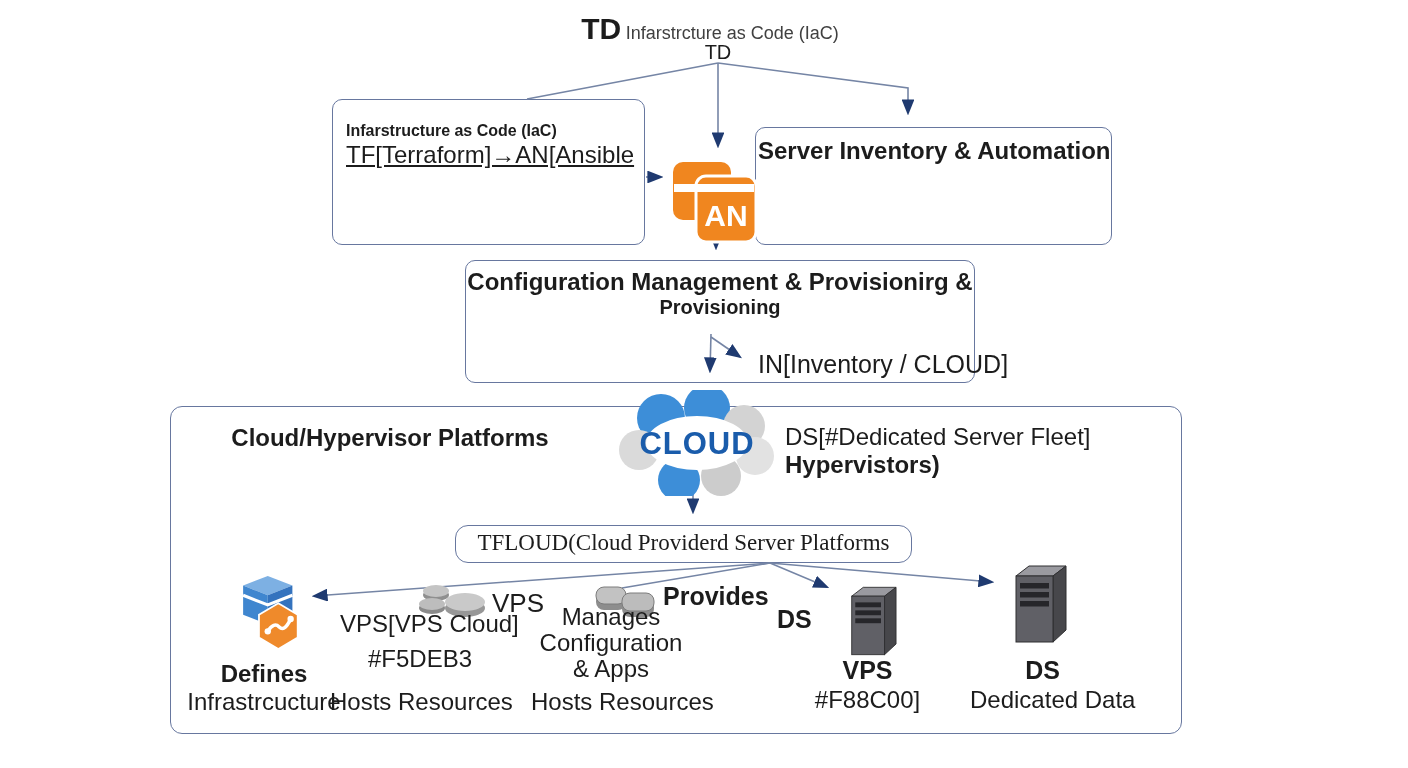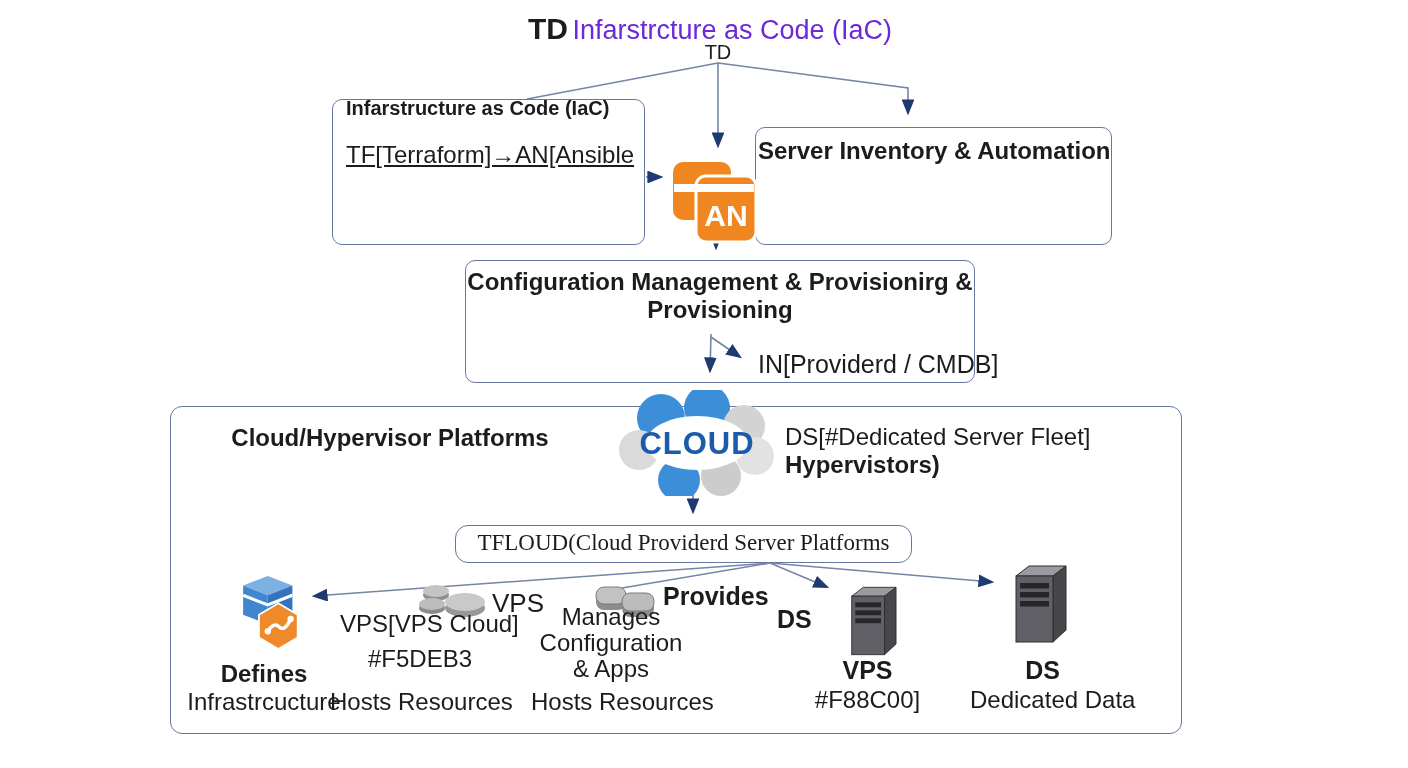--- a/index.html
+++ b/index.html
@@ -105,32 +105,32 @@
     <polygon points="8,16 21,6 58,6 45,16" fill="#9a9aa0" stroke="#2e2e30" stroke-width="1"></polygon>
     <polygon points="45,16 58,6 58,70 45,82" fill="#47474b" stroke="#2e2e30" stroke-width="1"></polygon>
     <rect x="8" y="16" width="37" height="66" fill="#606066" stroke="#2e2e30" stroke-width="1"></rect>
     <rect x="12" y="23" width="29" height="5.5" fill="#26262a"></rect>
     <rect x="12" y="32" width="29" height="5.5" fill="#26262a"></rect>
     <rect x="12" y="41" width="29" height="5.5" fill="#26262a"></rect>
   </svg>
 
   <div class="txt" style="left:0;top:12px;width:1420px;text-align:center;">
     <span class="b" style="font-size:30px;">TD</span>
-    <span style="font-size:27px;color:#6d28d9;">Infarstrcture as Code (IaC)</span>
+    <span style="font-size:18px;color:#404040;">Infarstrcture as Code (IaC)</span>
   </div>
   <div class="txt ctr" style="left:0;top:41px;width:1436px;font-size:20px;">TD</div>
 
-  <div class="txt b" style="left:346px;top:97px;font-size:20px;">Infarstructure as Code (IaC)</div>
+  <div class="txt b" style="left:346px;top:122px;font-size:16px;">Infarstructure as Code (IaC)</div>
   <div class="txt" style="left:346px;top:141px;font-size:24px;text-decoration:underline;">TF[Terraform]→AN[Ansible</div>
 
   <div class="txt ctr b" style="left:758px;top:137px;width:351px;font-size:24px;">Server Inventory &amp; Automation</div>
 
   <div class="txt ctr b" style="left:467px;top:268px;width:506px;font-size:24px;">Configuration Management &amp; Provisionirg &amp;</div>
-  <div class="txt ctr b" style="left:467px;top:296px;width:506px;font-size:24px;">Provisioning</div>
-  <div class="txt" style="left:758px;top:350px;font-size:25px;">IN[Providerd / CMDB]</div>
+  <div class="txt ctr b" style="left:467px;top:296px;width:506px;font-size:20px;">Provisioning</div>
+  <div class="txt" style="left:758px;top:350px;font-size:25px;">IN[Inventory / CLOUD]</div>
 
   <div class="txt ctr b" style="left:190px;top:424px;width:400px;font-size:24px;">Cloud/Hypervisor Platforms</div>
   <div class="txt" style="left:785px;top:423px;font-size:24px;">DS[#Dedicated Server Fleet]</div>
   <div class="txt b" style="left:785px;top:451px;font-size:24px;">Hypervistors)</div>
 
   <div class="txt ctr" style="left:457px;top:530px;width:453px;font-size:23px;font-family:Liberation Serif, serif;">TFLOUD(Cloud Providerd Server Platforms</div>
 
   <div class="txt ctr cap" style="left:184px;top:660px;width:160px;font-weight:bold;">Defines</div>
   <div class="txt ctr cap" style="left:184px;top:688px;width:160px;">Infrastrcucture</div>
 

